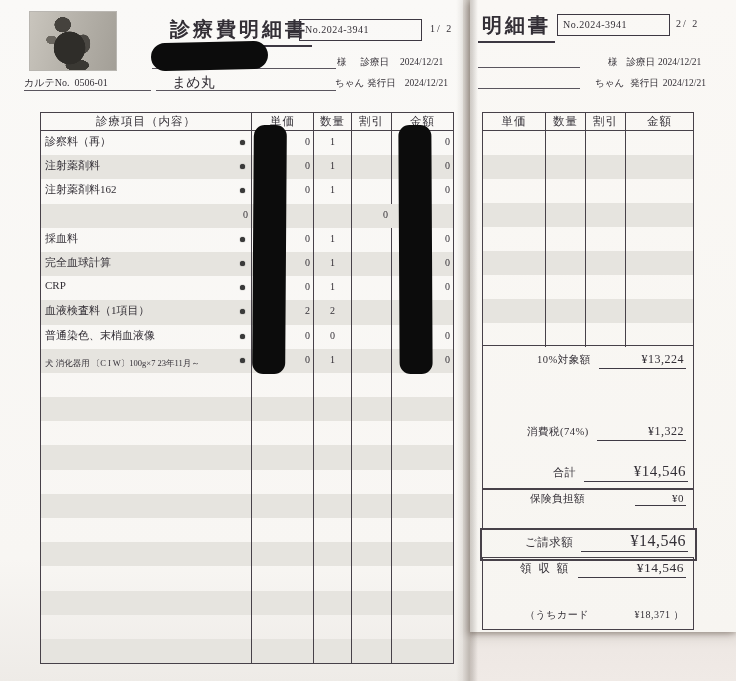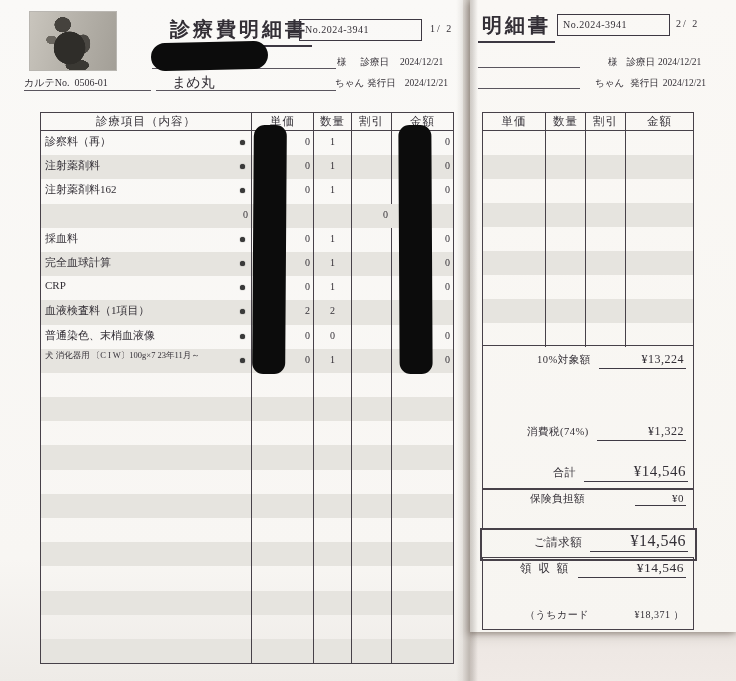--- a/index.html
+++ b/index.html
@@ -72,21 +72,21 @@
   .tb1 .thead, .tb1 .trow{grid-template-columns:210px 62px 38px 40px 62px;}
   .tb2 .thead, .tb2 .trow{grid-template-columns:62px 40px 40px 1fr;}
   .thead>div{border-left:1.2px solid var(--bc);height:100%;display:flex;align-items:center;justify-content:center;}
   .thead>div:first-child{border-left:none;}
   .trow{display:grid;height:24.2px;}
   .tb2 .trow{height:24px;}
   .trow>div{border-left:1.2px solid var(--bc);position:relative;overflow:hidden;}
   .trow>div:first-child{border-left:none;}
   .tbody .trow:nth-child(even){background:var(--stripe);}
   .c.i{font-size:11px;padding:3px 16px 0 4px;white-space:nowrap;}
-  .trow.small .c.i{font-size:8.5px;line-height:1.3;padding-top:1px;white-space:normal;}
+  .trow.small .c.i{font-size:8.5px;line-height:1.3;padding-top:9px;white-space:normal;}
   .c.q{font-size:10px;text-align:center;padding-top:5px;}
   .c.u,.c.a{font-size:10px;text-align:right;padding:5px 3px 0 0;}
   .bullet{position:absolute;right:6px;top:9px;width:5px;height:5px;border-radius:50%;
     background:#3a3a3a;box-shadow:0 0 1px #222;}
 
   .bar{position:absolute;background:var(--redact);border-radius:11px;z-index:5;}
   .b1{left:253px;top:125px;width:33px;height:249px;transform:rotate(.4deg);}
   .b2{left:399px;top:125px;width:33px;height:249px;transform:rotate(-.3deg);}
 
   
@@ -99,21 +99,21 @@
   .tlab{font-size:10.5px;letter-spacing:.5px;}
   .tval{flex:1;text-align:right;border-bottom:1px solid #3f3a44;margin-left:8px;
     padding:0 2px 1px 0;font-size:12px;letter-spacing:.5px;}
   .rT1{left:67px;top:352px;right:50px;}
   .rT2{left:57px;top:424px;right:50px;}
   .rT3{left:83px;top:463px;right:48px;}
   .rT3 .tlab{font-size:11px;}
   .rT3 .tval{font-size:15px;}
   .rTB{left:60px;top:492px;right:50px;gap:42px;}
   .rTB .tval{font-size:11px;}
-  .rTC{left:64px;top:532px;right:48px;}
+  .rTC{left:55px;top:532px;right:48px;}
   .rTC .tlab{font-size:11.5px;}
   .rTC .tval{font-size:16px;}
   .rTD{left:50px;top:560px;right:50px;}
   .rTD .tlab{font-size:11.5px;letter-spacing:2px;}
   .rTD .tval{font-size:13.5px;}
   .rTE{left:55px;top:608px;right:50px;justify-content:center;}
   .rTE .tlab{font-size:10px;}
   .rTE .tval{font-size:10px;border-bottom:none;}
 </style>
 </head>

